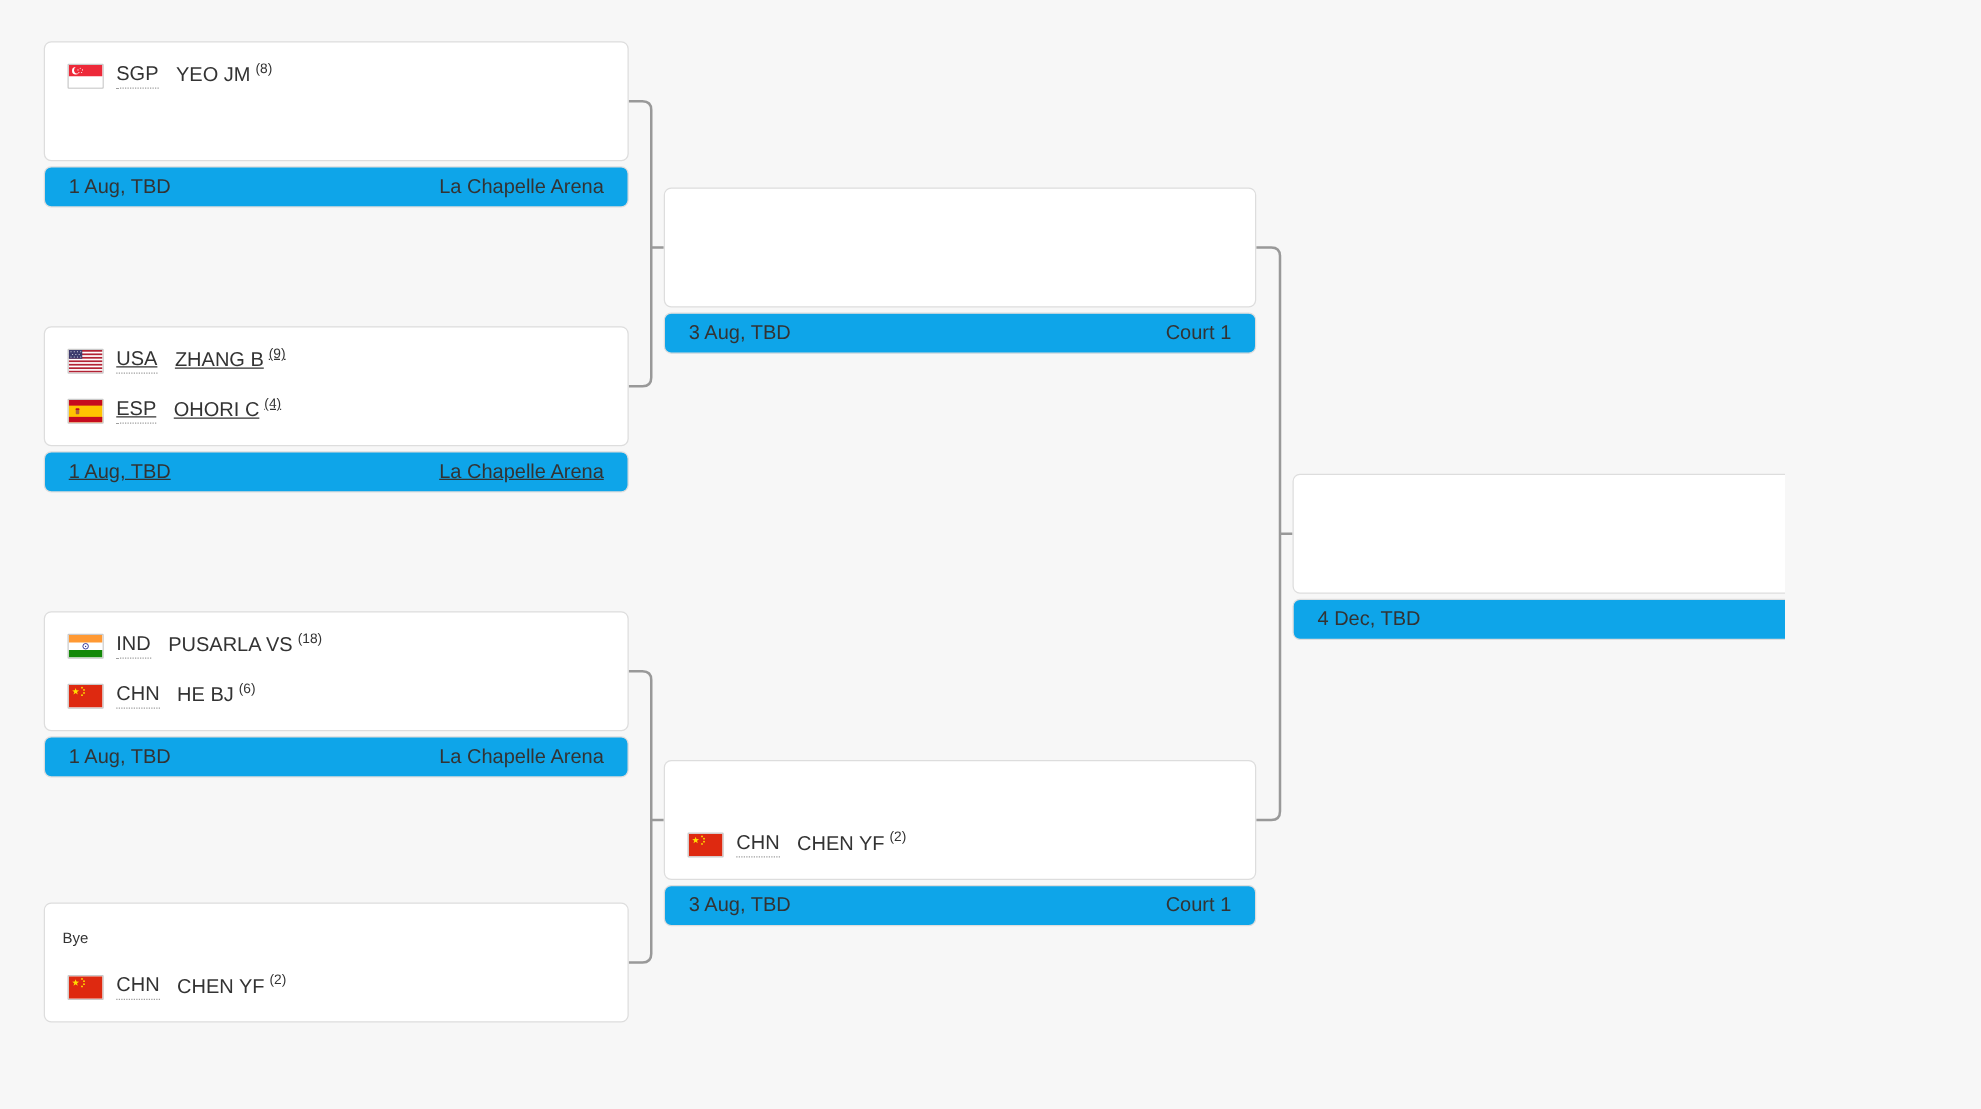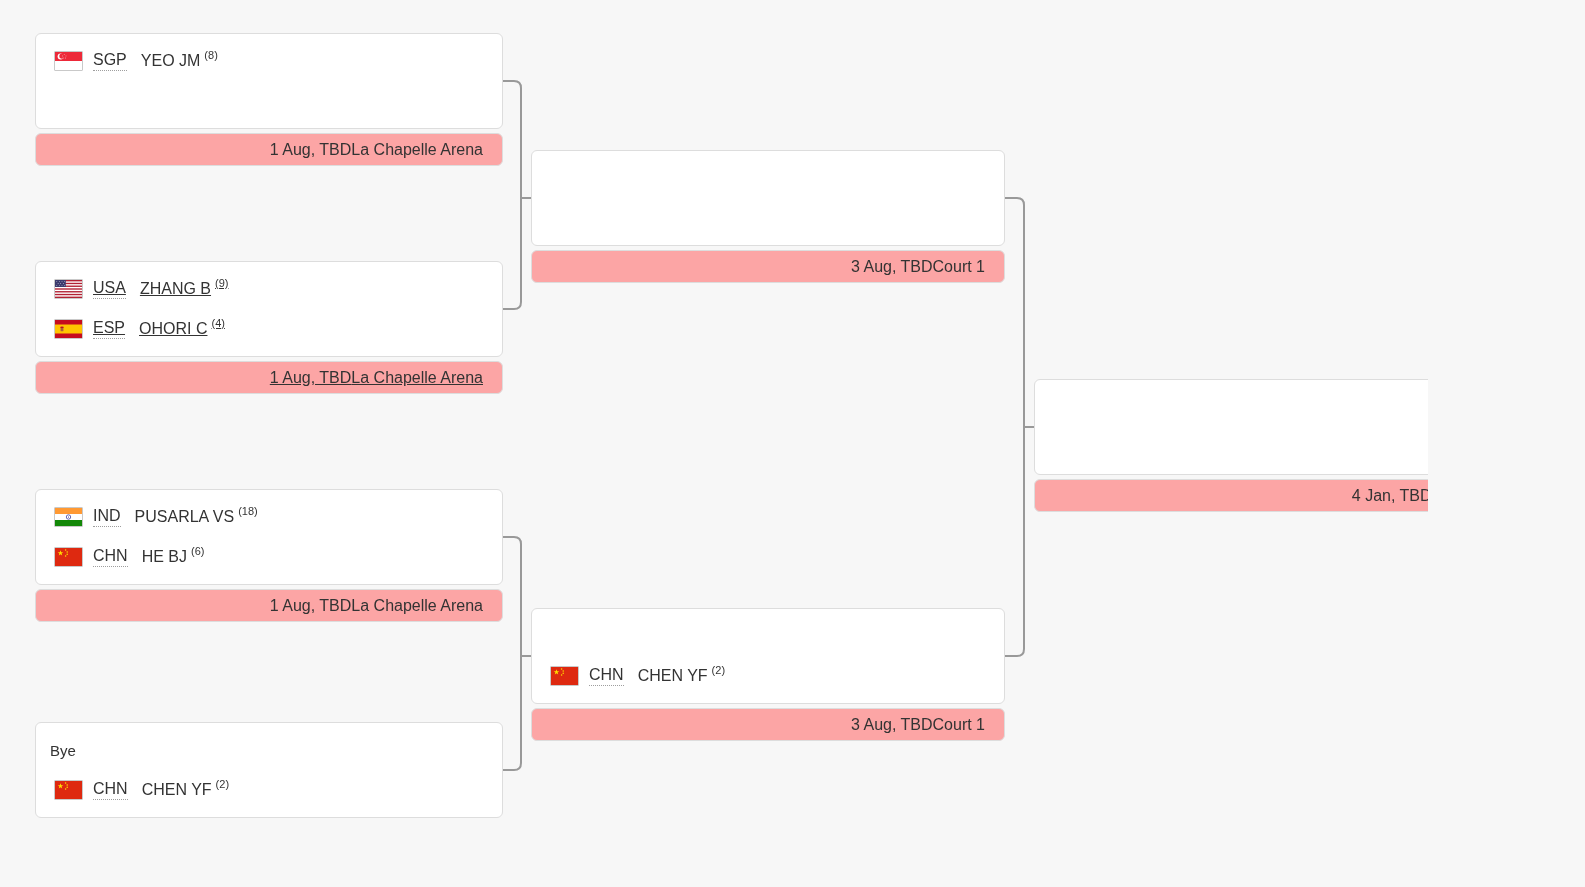--- a/index.html
+++ b/index.html
@@ -35,21 +35,21 @@
     padding:7px 0;
   }
   .row {
     display:flex; align-items:center;
     height:40px; padding:0 18px;
     font-size:16px;
   }
   .bye-row {
     display:flex; align-items:center;
     height:40px; padding:0 14px;
-    font-size:15px;
+    font-size:12px;
   }
   .flag {
     flex:none;
     width:27px; height:18px;
     border:1px solid #c9c9c9;
     border-radius:1px;
     margin-right:10px;
     background:#fff;
     line-height:0;
   }
@@ -62,24 +62,24 @@
   .pname { margin-left:14px; white-space:nowrap; }
   .seed {
     font-size:11px;
     margin-left:4px;
     position:relative; top:-6px;
   }
   .footer {
     box-sizing:border-box;
     margin-top:4px;
     width:100%; height:33px;
-    background:#fca5a5;
+    background:#0ea5e9;
     border:1px solid #ddd;
     border-radius:6px;
-    display:flex; justify-content:flex-end; align-items:center;
+    display:flex; justify-content:space-between; align-items:center;
     padding:0 19px;
     font-size:16px;
   }
 </style>
 </head>
 <body>
 
 <div class="canvas">
 
   <svg class="connectors" width="1585" height="887" viewBox="0 0 1585 887">
@@ -281,18 +281,18 @@
       <span>Court 1</span>
     </div>
   </div>
 
   <div class="match" id="f1">
     <div class="panel">
       <div class="row"></div>
       <div class="row"></div>
     </div>
     <div class="footer">
-      <span>4 Jan, TBD</span>
+      <span>4 Dec, TBD</span>
       <span>Court 1</span>
     </div>
   </div>
 
 </div>
 
 </body></html>

